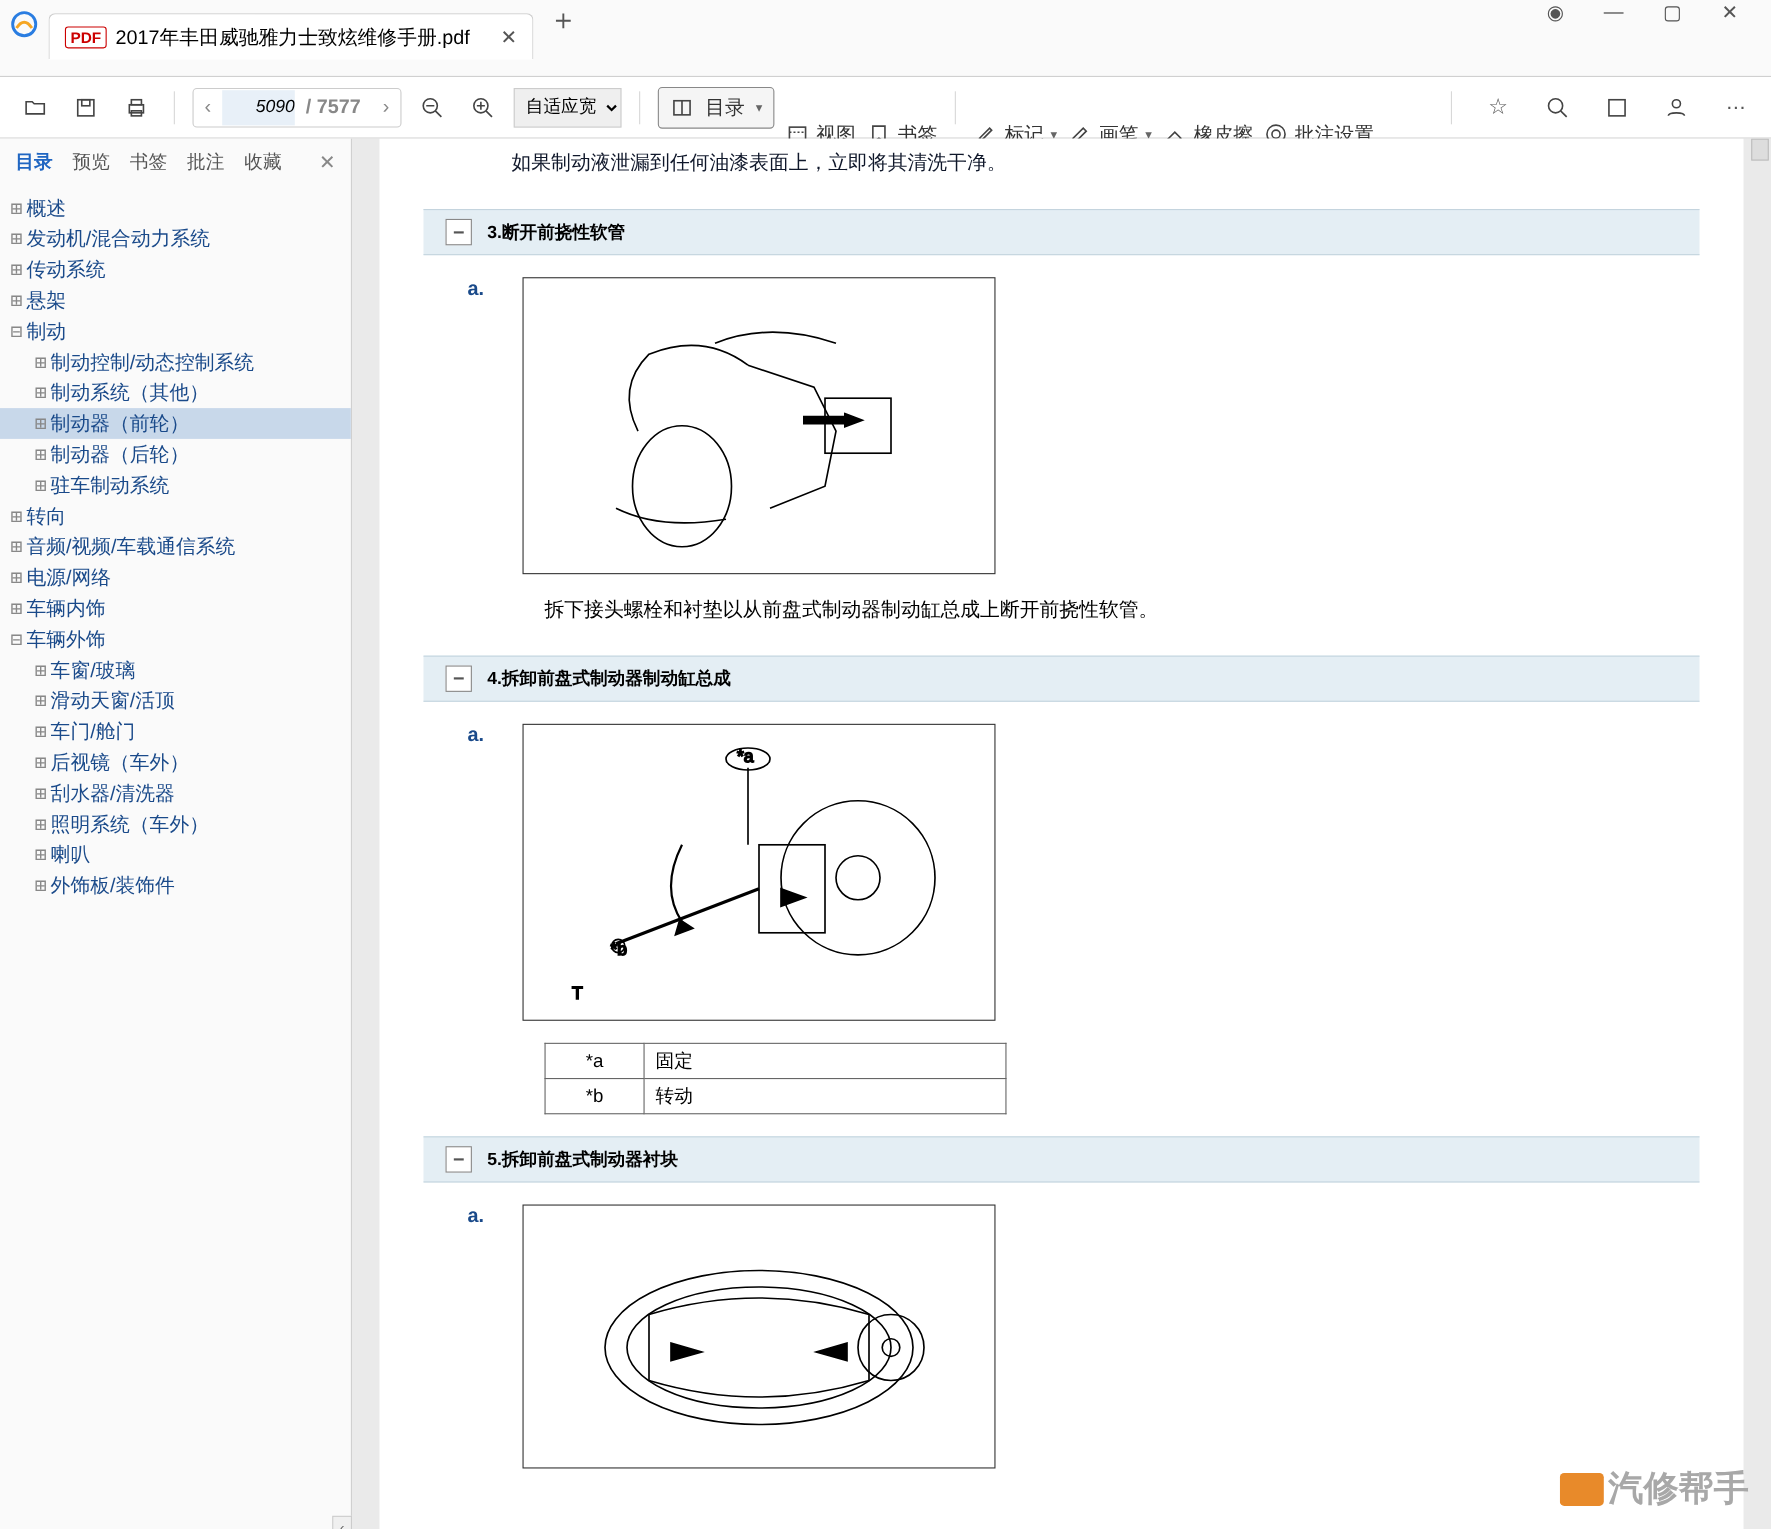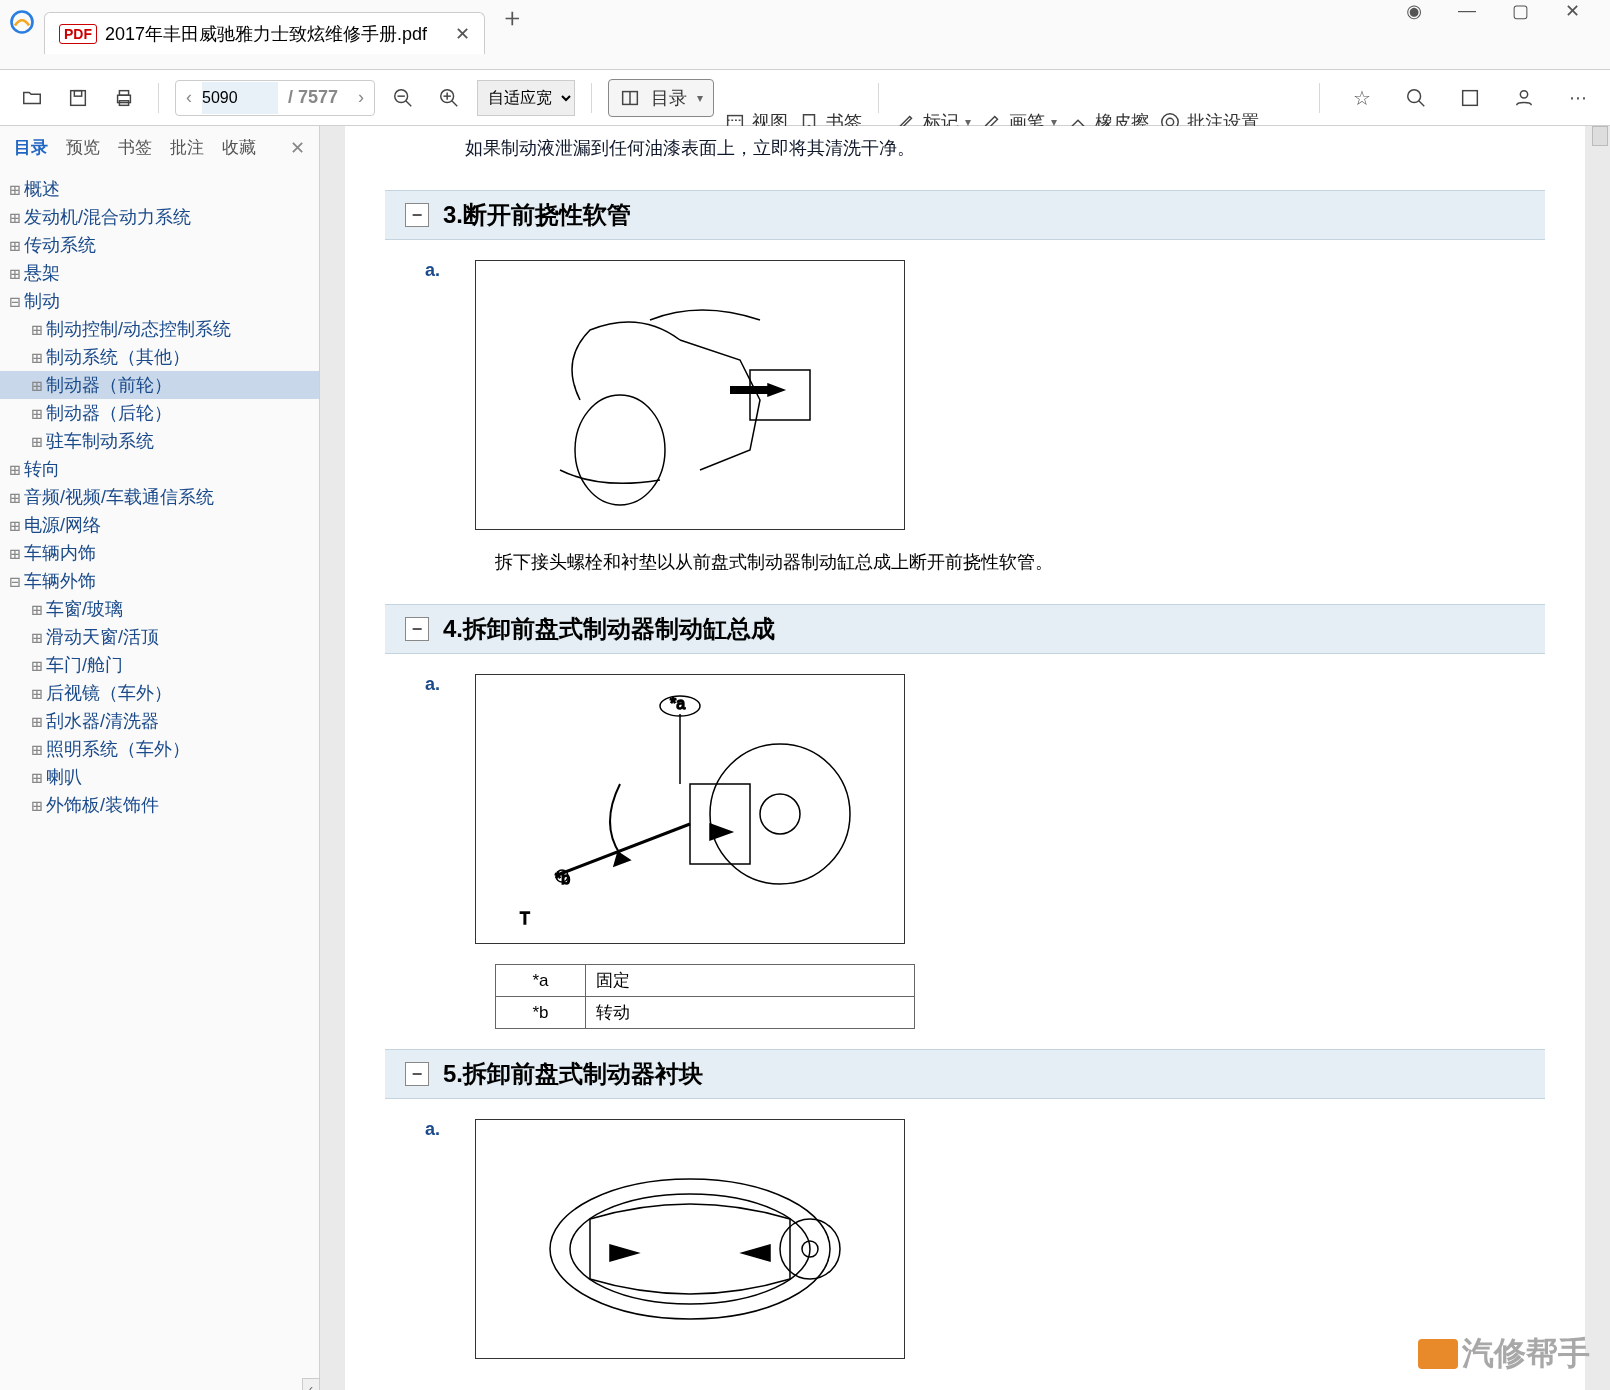--- a/index.html
+++ b/index.html
@@ -15,21 +15,21 @@
 .tab-add { margin-left: 14px; color: #555; font-size: 26px; }
 .winctl { margin-left: auto; display: flex; gap: 36px; padding-right: 30px; color: #555; }
 .winctl span { font-size: 18px; }
 
 
 .toolbar { height: 56px; display: flex; align-items: center; border-bottom: 1px solid #d0d0d0; padding: 0 14px; gap: 10px; color: #333; }
 .tbtn { width: 36px; height: 36px; display: flex; align-items: center; justify-content: center; border-radius: 4px; }
 .sep { width: 1px; height: 30px; background: #d8d8d8; margin: 0 6px; }
 .pagebox { display: flex; align-items: center; border: 1px solid #ccc; border-radius: 4px; height: 36px; }
 .pagebox span { padding: 0 10px; color: #888; cursor: pointer; }
-.pagebox input { width: 76px; border: none; text-align: left; background: #e8f0f8; height: 32px; font-size: 16px; }
+.pagebox input { width: 66px; border: none; text-align: right; background: #e8f0f8; height: 32px; font-size: 16px; font-style: italic; }
 .pagecount { color: #555; padding: 0 8px; font-weight: bold; }
 .zoomsel { border: 1px solid #ccc; height: 36px; padding: 0 6px; font-size: 16px; }
 .toc-dd { display: flex; align-items: center; border: 1px solid #888; border-radius: 4px; height: 38px; padding: 0 10px; gap: 10px; background: #f5f5f5; }
 .tlabel { display: flex; align-items: center; gap: 6px; margin-top: 48px; }
 .chev { font-size: 12px; color: #666; }
 .right-tools{margin-left:auto;display:flex;align-items:center;gap:18px;color:#555;}
 .right-tools .tbtn{color:#555;}
 .star{font-size:20px;}
 
 
@@ -45,21 +45,21 @@
 .node.l2 { padding-left: 28px; }
 .node.sel { background: #c8d8ea; }
 .collapse-handle{position:absolute;bottom:6px;right:-1px;width:18px;height:22px;border:1px solid #ccc;background:#f0f0f0;display:flex;align-items:center;justify-content:center;font-size:12px;color:#666;}
 
 
 .doc { flex: 1; background: #eaeaea; overflow: auto; position: relative; }
 .page { background: #fff; margin: 0 auto; width: 1240px; min-height: 100%; padding: 0 40px 40px 40px; position: relative; }
 .warn { color: #0f172a; padding: 10px 80px; font-size: 18px; }
 .step-head { background: #e4eef4; border-top: 1px solid #c4d4de; border-bottom: 1px solid #c4d4de; display: flex; align-items: center; padding: 8px 20px; margin-top: 20px; gap: 14px; }
 .minus-box { width: 24px; height: 24px; border: 1px solid #888; background: #fff; display: flex; align-items: center; justify-content: center; font-weight: bold; color: #555; }
-.step-title { font-weight: bold; font-size: 24px; }
+.step-title { font-weight: bold; font-size: 16px; }
 .step-body { display: flex; padding: 20px 40px; gap: 20px; }
 .sub-label { font-weight: bold; color: #1a4a8a; width: 30px; }
 .fig { border: 1px solid #333; background: #fff; width: 430px; height: 270px; display: flex; align-items: center; justify-content: center; color: #aaa; font-size: 14px;}
 .fig.tall{height:270px;}
 .caption { padding: 0 80px 10px 110px; font-size: 18px; }
 .ftable { border-collapse: collapse; margin-left: 110px; margin-bottom: 16px; width: 420px; font-size: 17px; }
 .ftable td { border: 1px solid #666; padding: 4px 10px; }
 .ftable td:first-child { text-align: center; width: 90px; }
 .wm { position: fixed; bottom: 14px; right: 20px; font-size: 32px; color: #a8a8a8; font-weight: bold; display: flex; align-items: center; gap: 4px; }
 .wm-ic{width:40px;height:30px;background:#e88a2a;border-radius:4px;}

